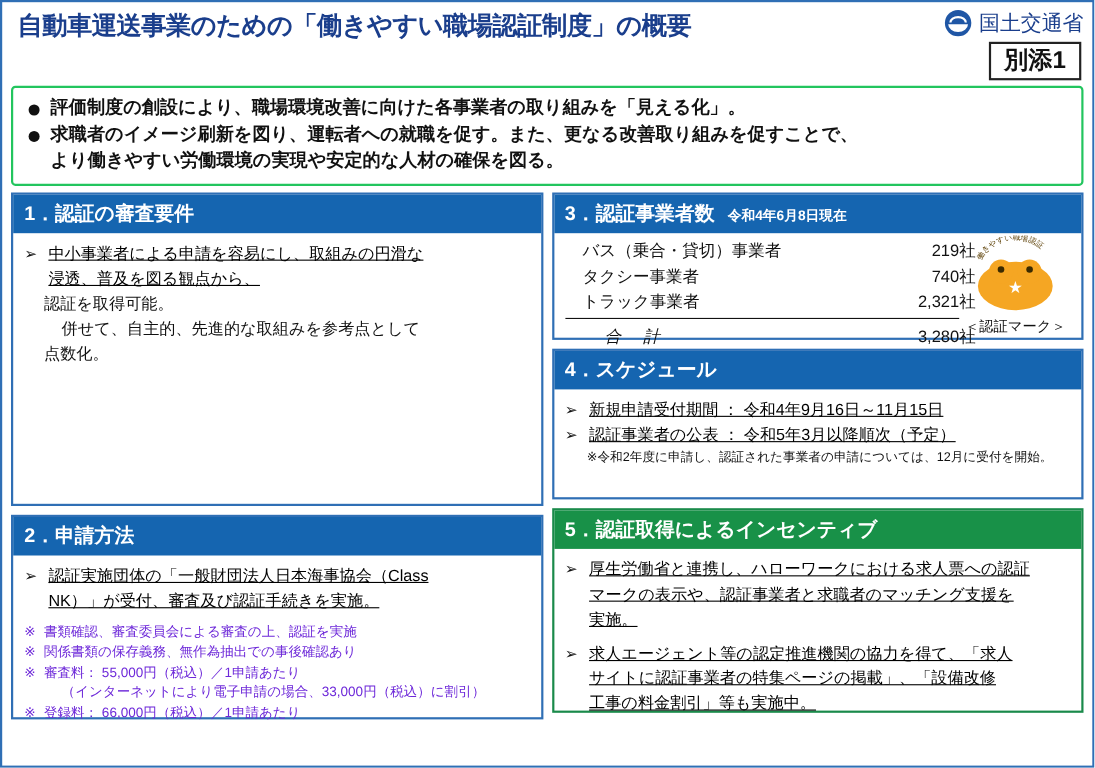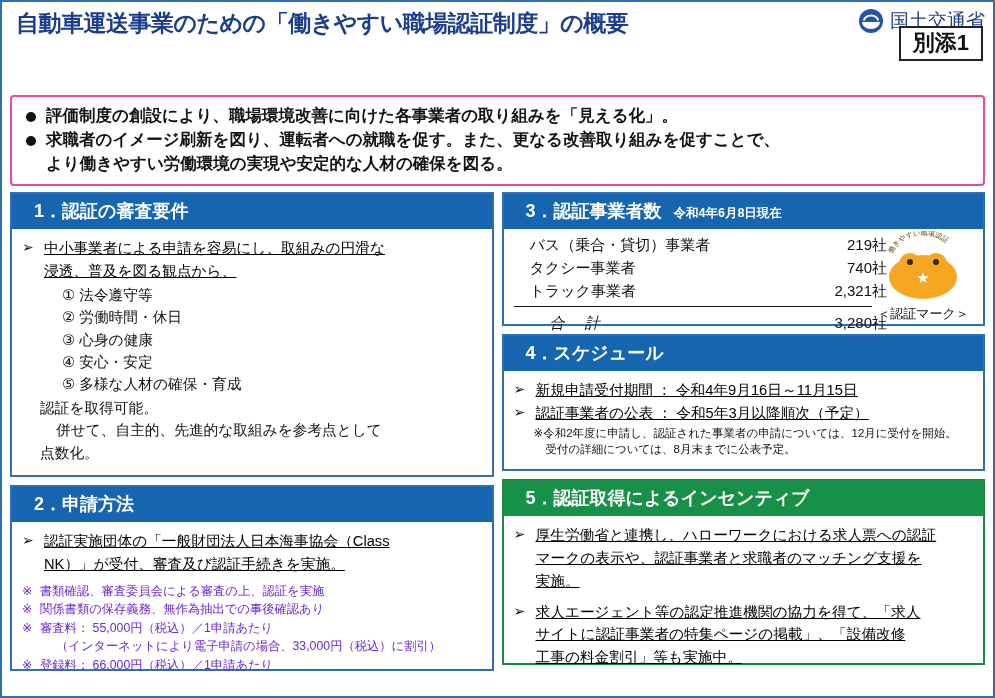--- a/index.html
+++ b/index.html
@@ -51,34 +51,34 @@
     position: relative;
   }
   .ministry-name {
     font-size: 19px;
     font-weight: normal;
     color: #1a3e8c;
     white-space: nowrap;
   }
   .attachment-box {
     position: absolute;
-    top: 24px; right: 10px;
+    top: 36px; right: 10px;
     border: 2px solid #222;
     padding: 2px 12px 4px 12px;
     font-size: 22px;
     font-weight: bold;
     color: #111;
     background: #fff;
     line-height: 1.15;
   }
 
   
   .summary {
-    margin: 17px 8px 6px 8px;
-    border: 2px solid #ec4899;
+    margin: 0 8px 6px 8px;
+    border: 2px solid #22c55e;
     border-radius: 4px;
     background: #fff;
     padding: 7px 12px 8px 12px;
   }
   .summary ul { margin: 0; padding: 0; list-style: none; }
   .summary li {
     position: relative;
     padding-left: 22px;
     font-size: 16.5px;
     font-weight: bold;
@@ -103,21 +103,21 @@
     padding: 0 8px;
   }
   .col { width: 50%; display: flex; flex-direction: column; gap: 8px; }
 
   .panel { border: 2px solid #2f6fb5; background: #fff; }
   .panel-head {
     background: #1565b0;
     color: #fff;
     font-size: 18px;
     font-weight: bold;
-    padding: 5px 10px 6px 22px;
+    padding: 5px 10px 6px 10px;
     display: flex;
     align-items: baseline;
     gap: 12px;
   }
   .panel-head .note {
     font-size: 12.5px;
     font-weight: bold;
   }
   .panel-body { padding: 8px 10px 10px 10px; }
 
@@ -244,27 +244,20 @@
 
       <div class="panel" style="height:285px;">
         <div class="panel-head">
           <span>1．認証の審査要件</span>
         </div>
         <div class="panel-body">
           <div class="bullet-arrow">
             <div>中小事業者による申請を容易にし、取組みの円滑な</div>
             <div>浸透、普及を図る観点から、</div>
           </div>
-          <ul class="numlist">
-            <li>① 法令遵守等</li>
-            <li>② 労働時間・休日</li>
-            <li>③ 心身の健康</li>
-            <li>④ 安心・安定</li>
-            <li>⑤ 多様な人材の確保・育成</li>
-          </ul>
           <div class="plain indent1">認証を取得可能。</div>
           <div class="plain" style="padding-left:34px;">併せて、自主的、先進的な取組みを参考点として</div>
           <div class="plain indent1">点数化。</div>
         </div>
       </div>
 
       <div class="panel" style="height:186px;">
         <div class="panel-head">
           <span>2．申請方法</span>
         </div>
@@ -340,21 +333,20 @@
       </div>
 
       <div class="panel" style="height:137px;">
         <div class="panel-head">
           <span>4．スケジュール</span>
         </div>
         <div class="panel-body">
           <div class="bullet-arrow">新規申請受付期間 ： 令和4年9月16日～11月15日</div>
           <div class="bullet-arrow">認証事業者の公表 ： 令和5年3月以降順次（予定）</div>
           <div class="note-small">※令和2年度に申請し、認証された事業者の申請については、12月に受付を開始。</div>
-          <div class="note-small" style="padding-left:32px;">受付の詳細については、8月末までに公表予定。</div>
         </div>
       </div>
 
       <div class="panel panel-green" style="height:186px;">
         <div class="panel-head">
           <span>5．認証取得によるインセンティブ</span>
         </div>
         <div class="panel-body">
           <div class="bullet-arrow">
             <div>厚生労働省と連携し、ハローワークにおける求人票への認証</div>

